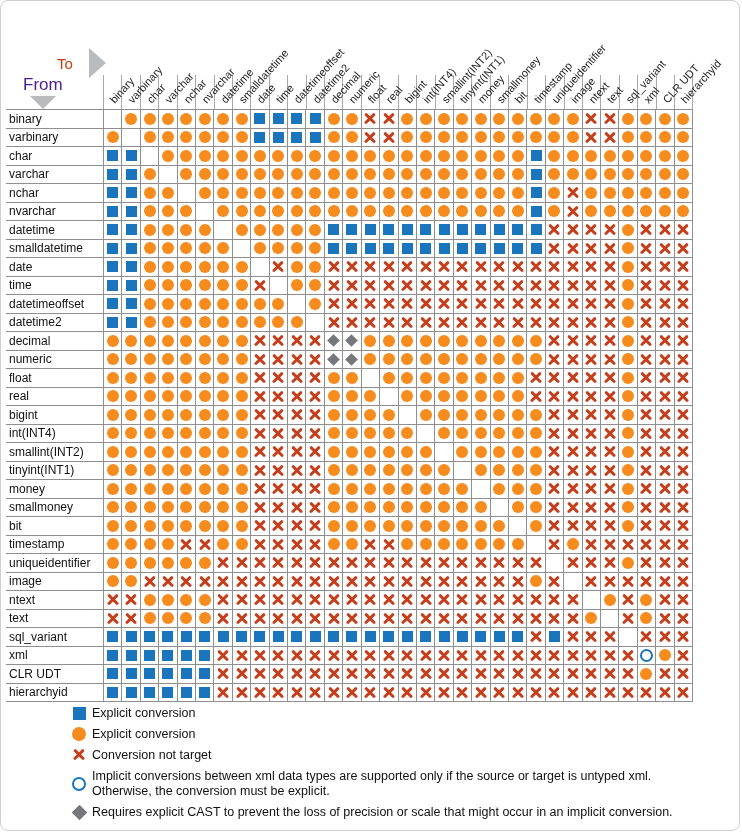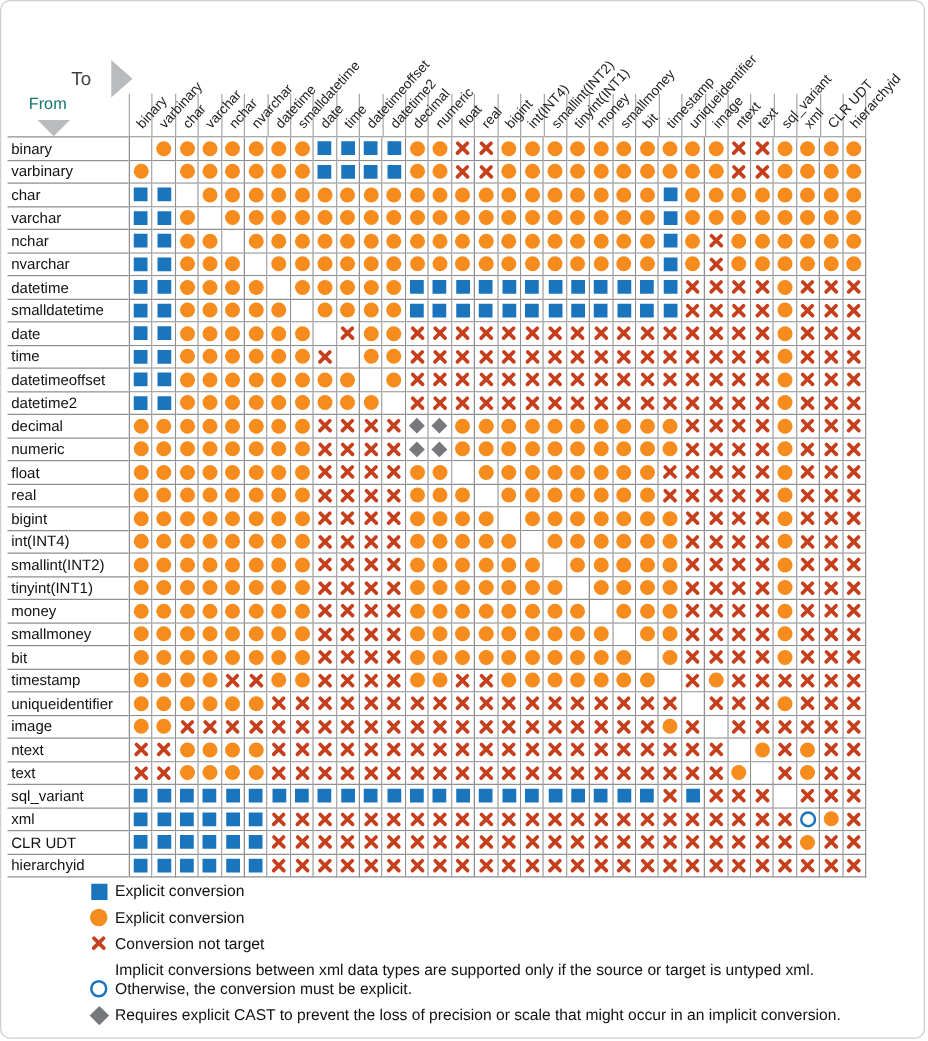--- a/index.html
+++ b/index.html
@@ -1,23 +1,23 @@
 <!DOCTYPE html>
 <html style="--blue: #1b75bc; --orange: #f68b1e; --red: #c53f1d; --gray: #77787b;"><head>
 <meta charset="utf-8">
 <style>
   html,body{margin:0;padding:0;background:#fff;}
   body{width:742px;height:833px;font-family:"Liberation Sans",sans-serif;}
   #canvas{position:relative;width:740px;height:831px;border:1px solid #cfcfcf;border-radius:8px;background:#fff;overflow:hidden;box-sizing:border-box;}
 
   
-  .to-label{position:absolute;left:56px;top:54px;font-size:15px;color:#404040;}
+  .to-label{position:absolute;left:56px;top:54px;font-size:15px;color:#c2410c;}
   .to-arrow{position:absolute;left:88px;top:47px;width:0;height:0;
     border-left:17px solid #b9bbbd;border-top:15px solid transparent;border-bottom:15px solid transparent;}
-  .from-label{position:absolute;left:22px;top:74px;font-size:13px;color:#0f766e;}
+  .from-label{position:absolute;left:22px;top:74px;font-size:17px;color:#4c1d95;}
   .from-arrow{position:absolute;left:29px;top:95px;width:0;height:0;
     border-top:13px solid #b9bbbd;border-left:13px solid transparent;border-right:13px solid transparent;}
 
   
   .tick{position:absolute;width:1px;background:#a9a9a9;}
   .col-header{position:absolute;height:13px;line-height:13px;font-size:11px;color:#222;
     white-space:nowrap;transform:rotate(-48deg);transform-origin:left bottom;}
 
   
   #row-labels{position:absolute;left:5px;top:108px;width:97px;border-top:1px solid #8f8f8f;box-sizing:border-box;}
@@ -36,21 +36,21 @@
   .sym-circle{width:12px;height:12px;border-radius:50%;background:var(--orange);}
   .sym-diamond{width:9px;height:9px;transform:rotate(45deg);background:var(--gray);}
   .sym-open{width:9px;height:9px;border:2.2px solid var(--blue);border-radius:50%;background:#fff;box-sizing:content-box;}
   .sym-x{position:relative;width:14px;height:14px;}
   .sym-x::before,.sym-x::after{content:"";position:absolute;left:0;top:5.3px;width:14px;height:3.4px;border-radius:1.4px;background:var(--red);}
   .sym-x::before{transform:rotate(45deg);}
   .sym-x::after{transform:rotate(-45deg);}
 
   
   #legend{position:absolute;left:70px;top:704px;}
-  .legend-item{display:flex;align-items:flex-end;margin-bottom:5px;}
+  .legend-item{display:flex;align-items:center;margin-bottom:5px;}
   .legend-marker{width:16px;height:16px;flex:0 0 16px;display:flex;align-items:center;justify-content:center;margin-right:5px;}
   .legend-marker .sym-square{width:13px;height:13px;}
   .legend-marker .sym-circle{width:14px;height:14px;}
   .legend-marker .sym-diamond{width:11px;height:11px;}
   .legend-marker .sym-open{width:10px;height:10px;}
   .legend-text{font-size:12.5px;color:#111;line-height:15px;padding-top:1px;}
 </style>
 </head>
 <body>
 

